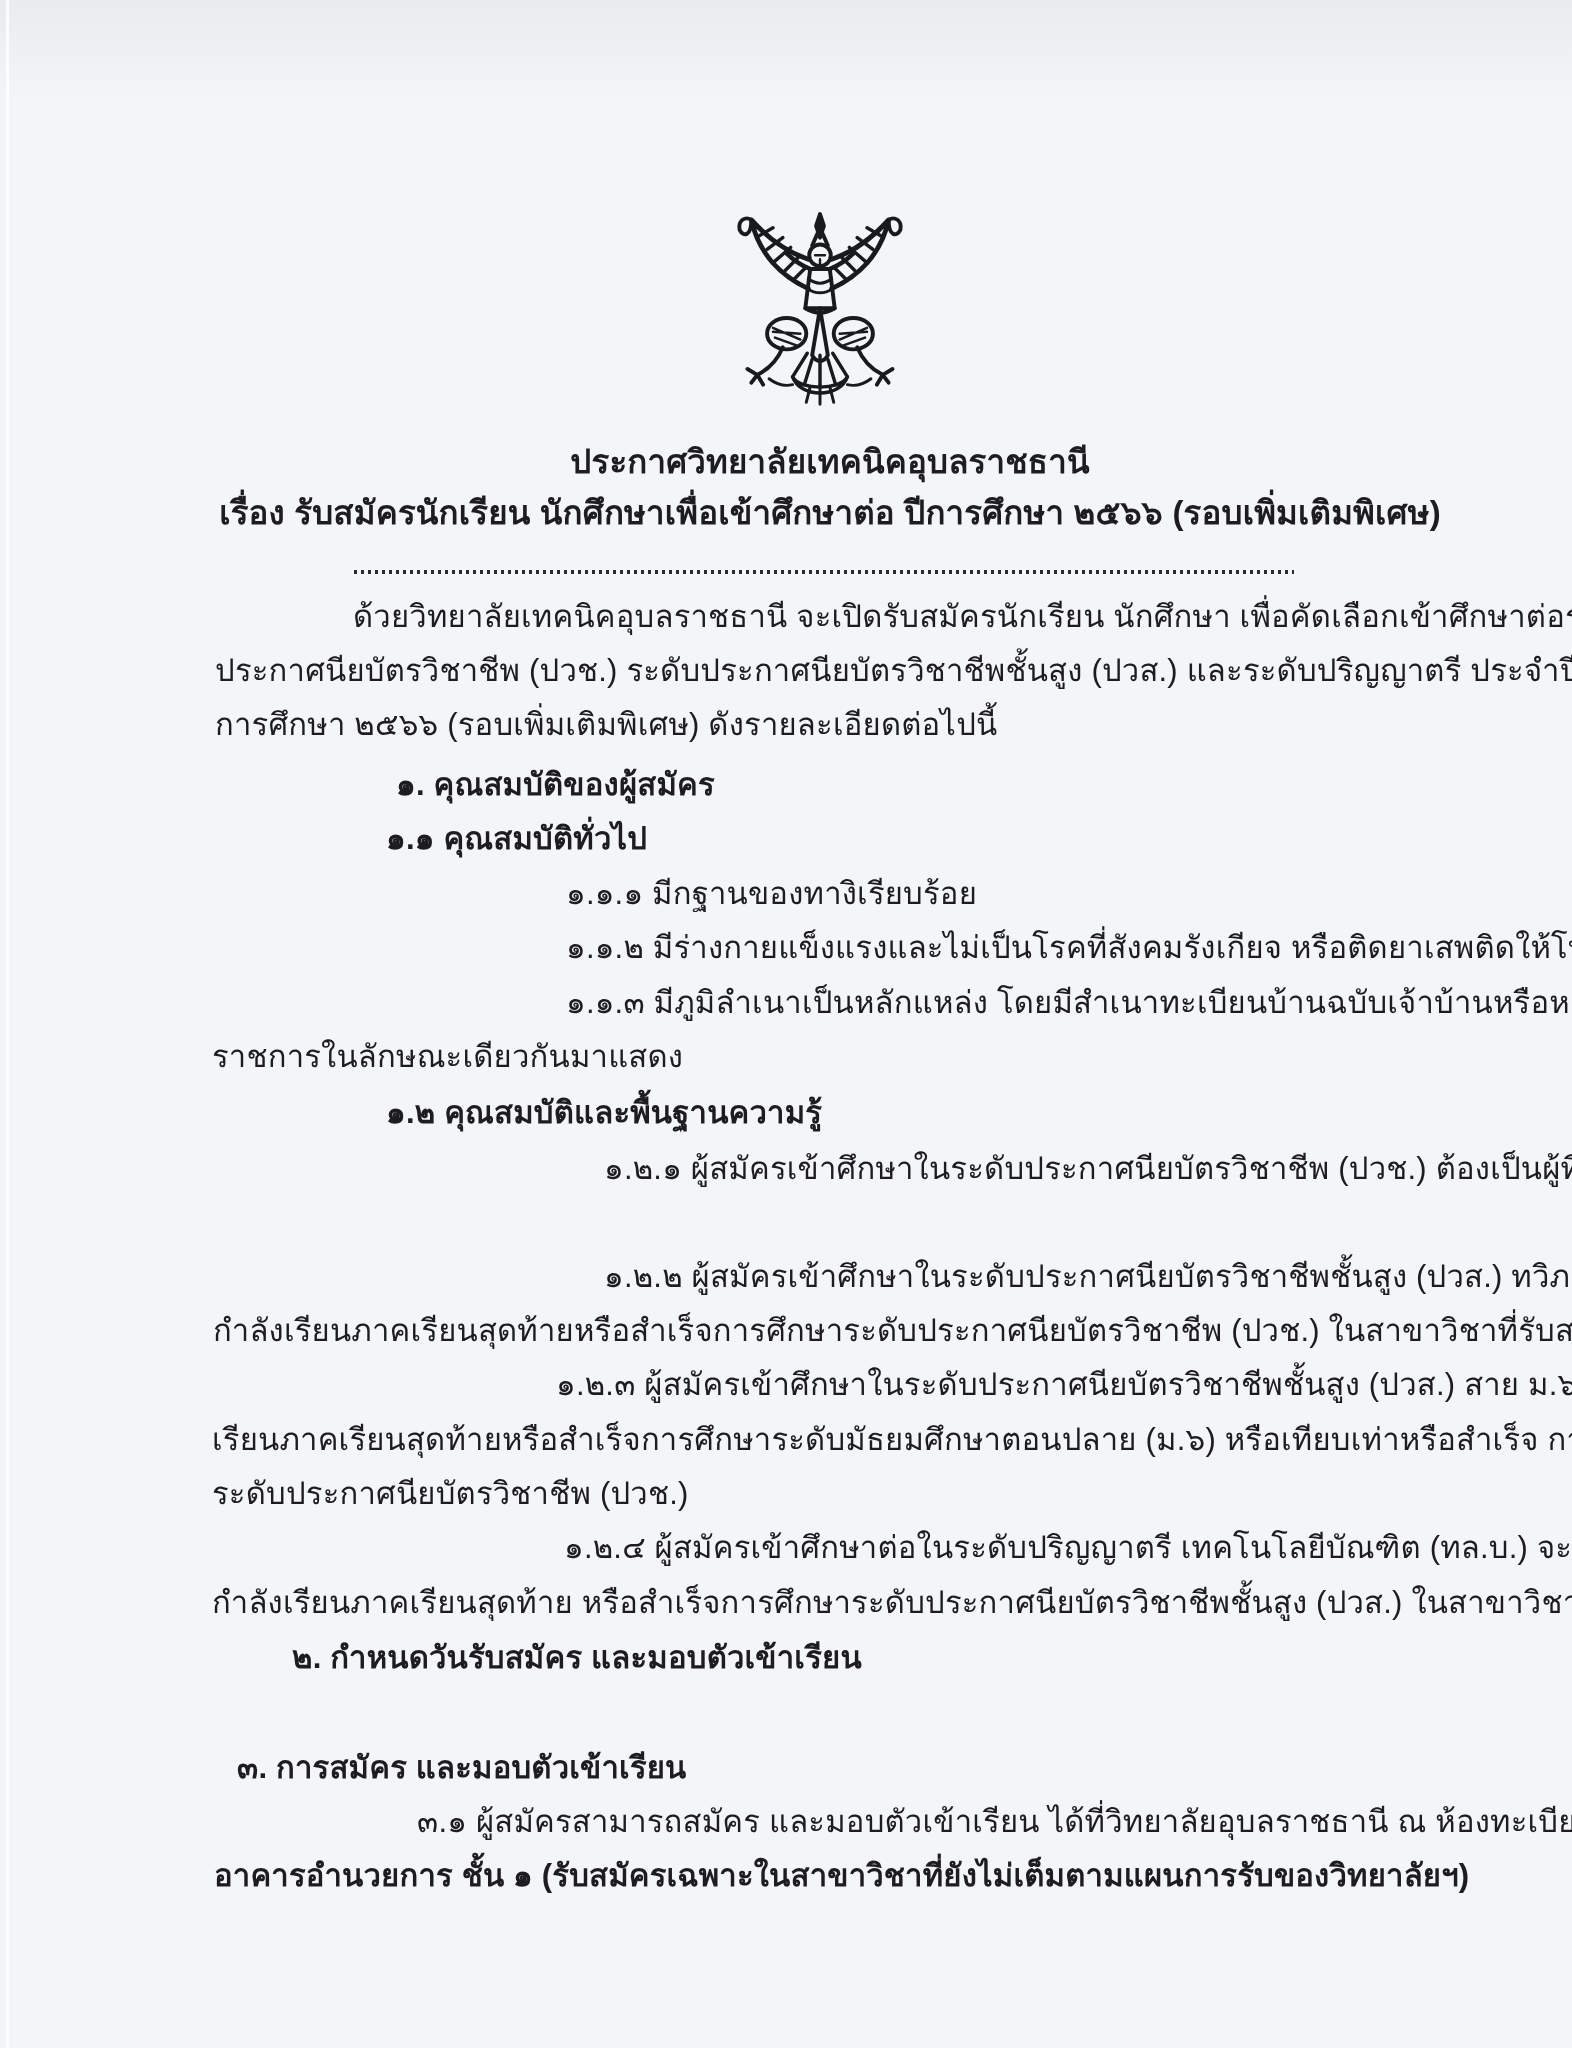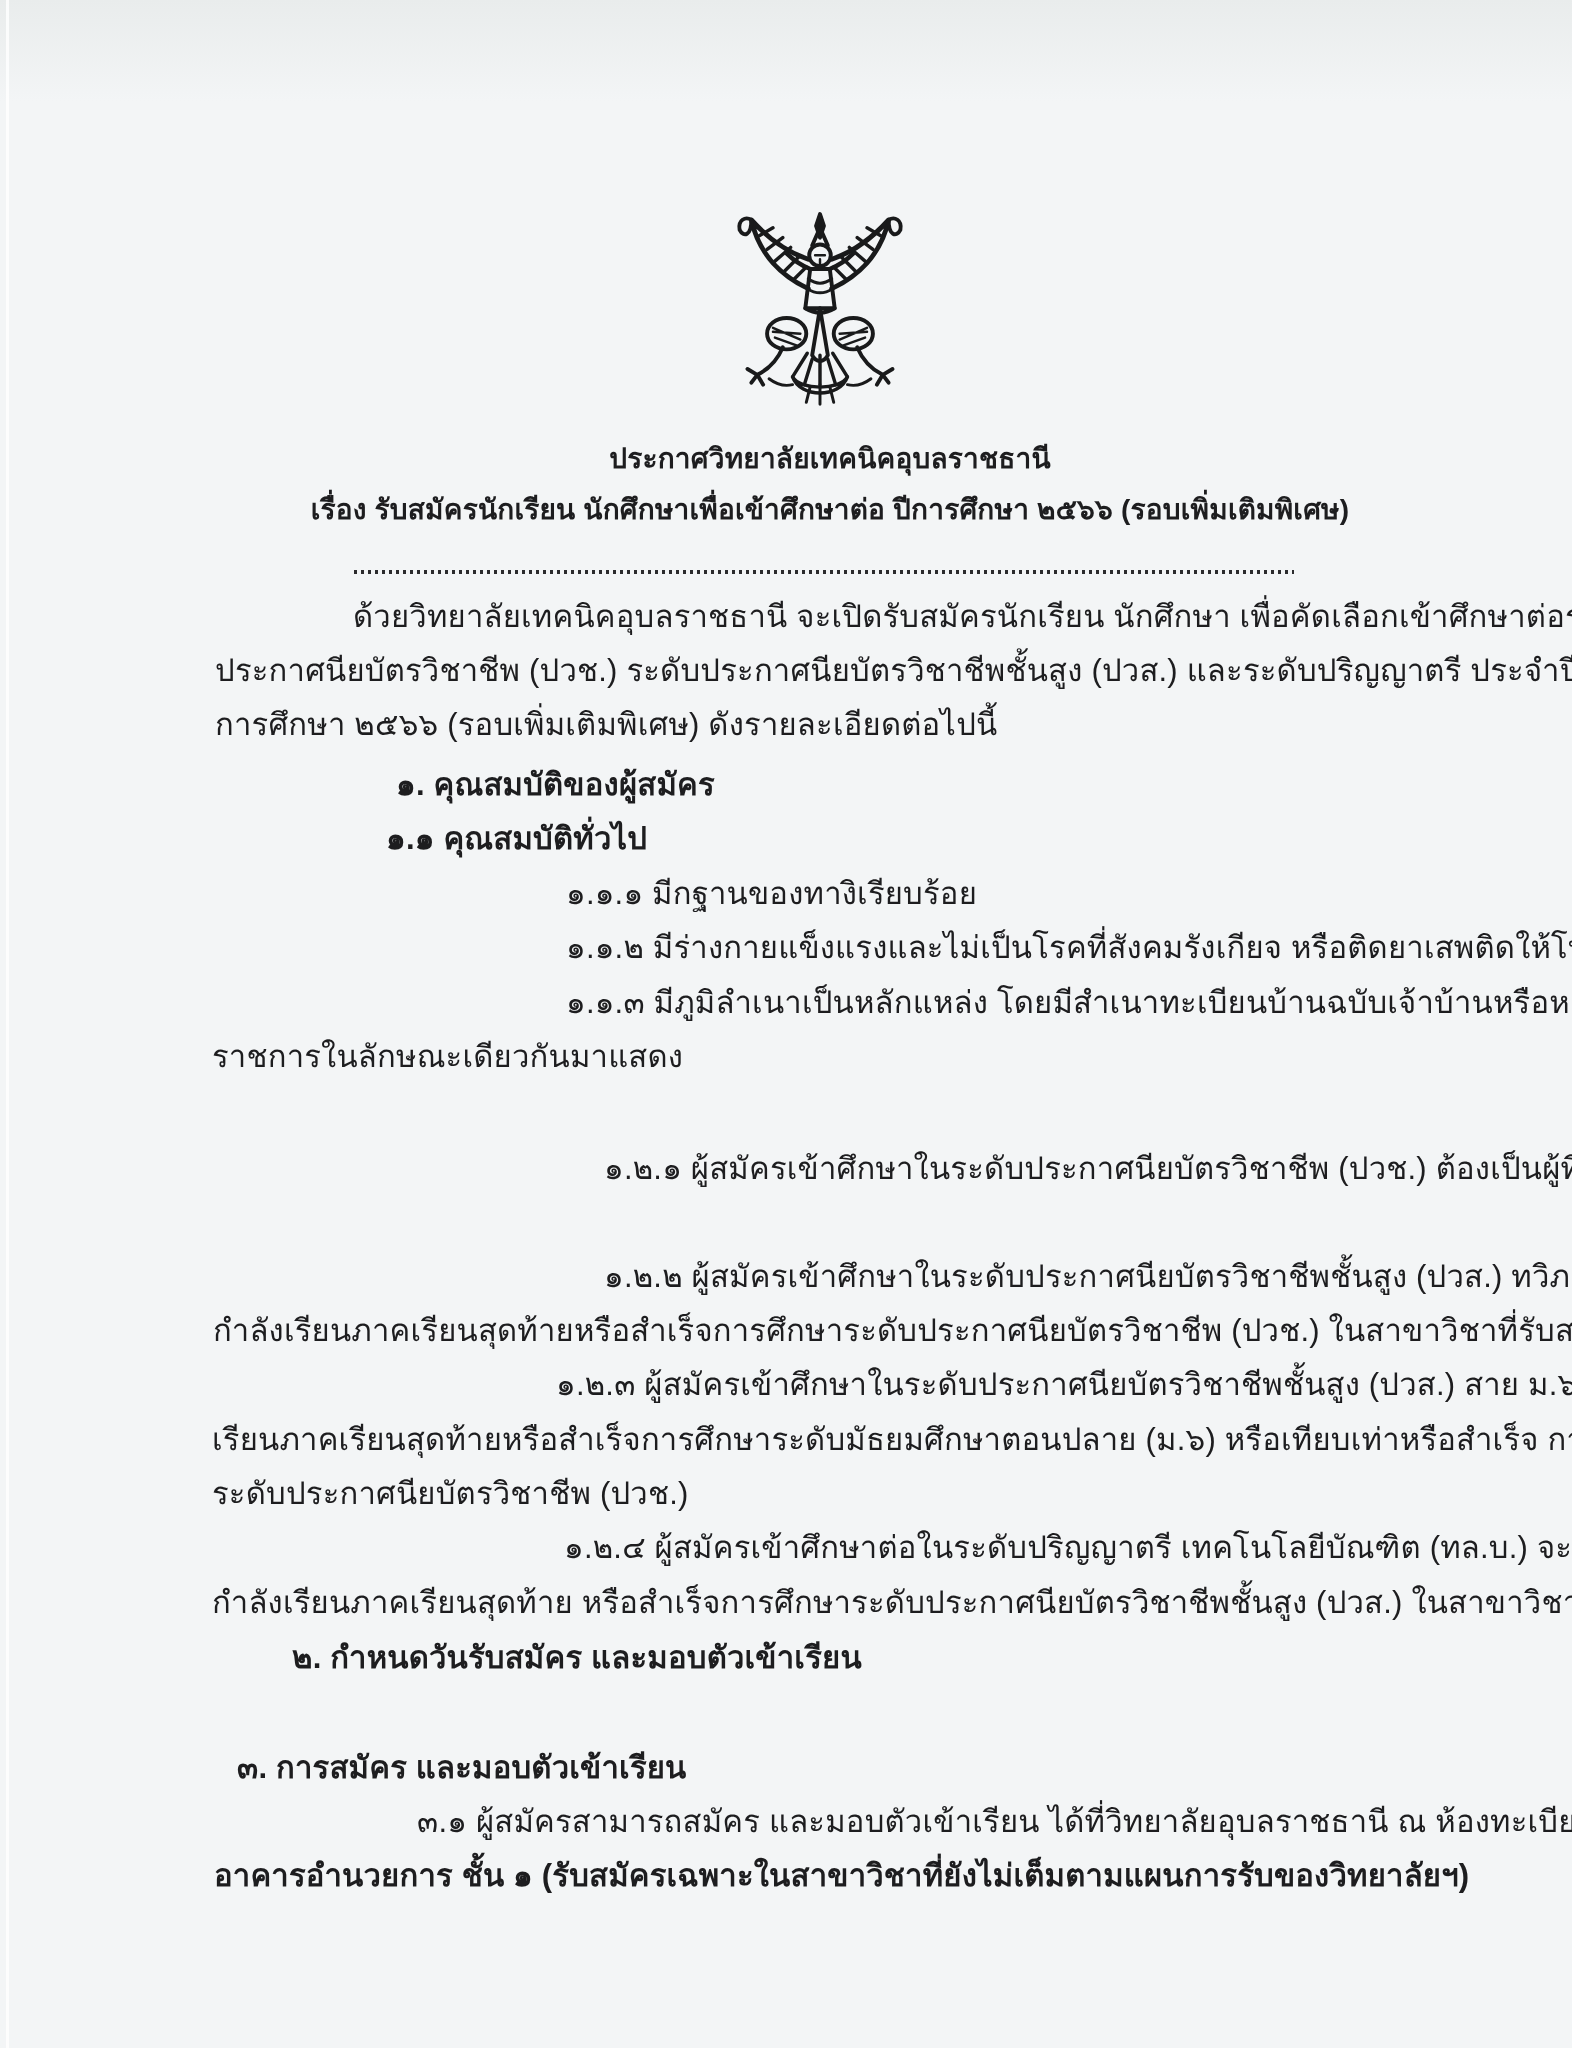--- a/index.html
+++ b/index.html
@@ -32,21 +32,21 @@
   .ln{
     position:absolute;
     white-space:nowrap;
     font-size:31px;
     line-height:1.3;
     letter-spacing:.2px;
     color:#1d1d1f;
   }
   .b{font-weight:bold;}
   .center{left:90px;width:1480px;text-align:center;}
-  .title{font-size:28px;}
+  .title{font-size:33px;}
   .dotline{
     position:absolute;
     height:4px;
     background-image:repeating-linear-gradient(90deg,#2b2b2d 0 3px,transparent 3px 7px);
   }
   .emblem{position:absolute;}
 </style>
 </head>
 <body>
 
@@ -102,20 +102,21 @@
   <div class="ln" style="left:215px;top:705px;">การศึกษา ๒๕๖๖ (รอบเพิ่มเติมพิเศษ) ดังรายละเอียดต่อไปนี้</div>
 
   <div class="ln b" style="left:396px;top:765px;">๑. คุณสมบัติของผู้สมัคร</div>
 
   <div class="ln b" style="left:386px;top:819px;">๑.๑ คุณสมบัติทั่วไป</div>
   <div class="ln" style="left:566px;top:874px;">๑.๑.๑ มีกฐานของทางิเรียบร้อย</div>
   <div class="ln" style="left:566px;top:928px;">๑.๑.๒ มีร่างกายแข็งแรงและไม่เป็นโรคที่สังคมรังเกียจ หรือติดยาเสพติดให้โทษอย่างร้ายแรง</div>
   <div class="ln" style="left:566px;top:983px;">๑.๑.๓ มีภูมิลำเนาเป็นหลักแหล่ง โดยมีสำเนาทะเบียนบ้านฉบับเจ้าบ้านหรือหลักฐานของทาง</div>
   <div class="ln" style="left:212px;top:1037px;">ราชการในลักษณะเดียวกันมาแสดง</div>
 
+  <div class="ln b" style="left:386px;top:1093px;">๑.๒  คุณสมบัติและพื้นฐานความรู้</div>
   <div class="ln" style="left:604px;top:1149px;">๑.๒.๑ ผู้สมัครเข้าศึกษาในระดับประกาศนียบัตรวิชาชีพ (ปวช.) ต้องเป็นผู้ที่กำลังเรียน</div>
   <div class="ln" style="left:604px;top:1257px;">๑.๒.๒ ผู้สมัครเข้าศึกษาในระดับประกาศนียบัตรวิชาชีพชั้นสูง (ปวส.) ทวิภาคี ต้องเป็นผู้ที่</div>
   <div class="ln" style="left:213px;top:1311px;">กำลังเรียนภาคเรียนสุดท้ายหรือสำเร็จการศึกษาระดับประกาศนียบัตรวิชาชีพ (ปวช.) ในสาขาวิชาที่รับสมัคร</div>
   <div class="ln" style="left:556px;top:1365px;">๑.๒.๓ ผู้สมัครเข้าศึกษาในระดับประกาศนียบัตรวิชาชีพชั้นสูง (ปวส.) สาย ม.๖ ต้องเป็นผู้ที่กำลัง</div>
   <div class="ln" style="left:212px;top:1420px;">เรียนภาคเรียนสุดท้ายหรือสำเร็จการศึกษาระดับมัธยมศึกษาตอนปลาย (ม.๖) หรือเทียบเท่าหรือสำเร็จ การศึกษา</div>
   <div class="ln" style="left:212px;top:1474px;">ระดับประกาศนียบัตรวิชาชีพ (ปวช.)</div>
   <div class="ln" style="left:564px;top:1528px;">๑.๒.๔ ผู้สมัครเข้าศึกษาต่อในระดับปริญญาตรี เทคโนโลยีบัณฑิต (ทล.บ.) จะต้องเป็นผู้ที่</div>
   <div class="ln" style="left:212px;top:1583px;">กำลังเรียนภาคเรียนสุดท้าย หรือสำเร็จการศึกษาระดับประกาศนียบัตรวิชาชีพชั้นสูง (ปวส.) ในสาขาวิชาที่รับสมัคร</div>
 
   <div class="ln b" style="left:259px;top:1638px;margin-left:33px;">๒.  กำหนดวันรับสมัคร และมอบตัวเข้าเรียน</div>

